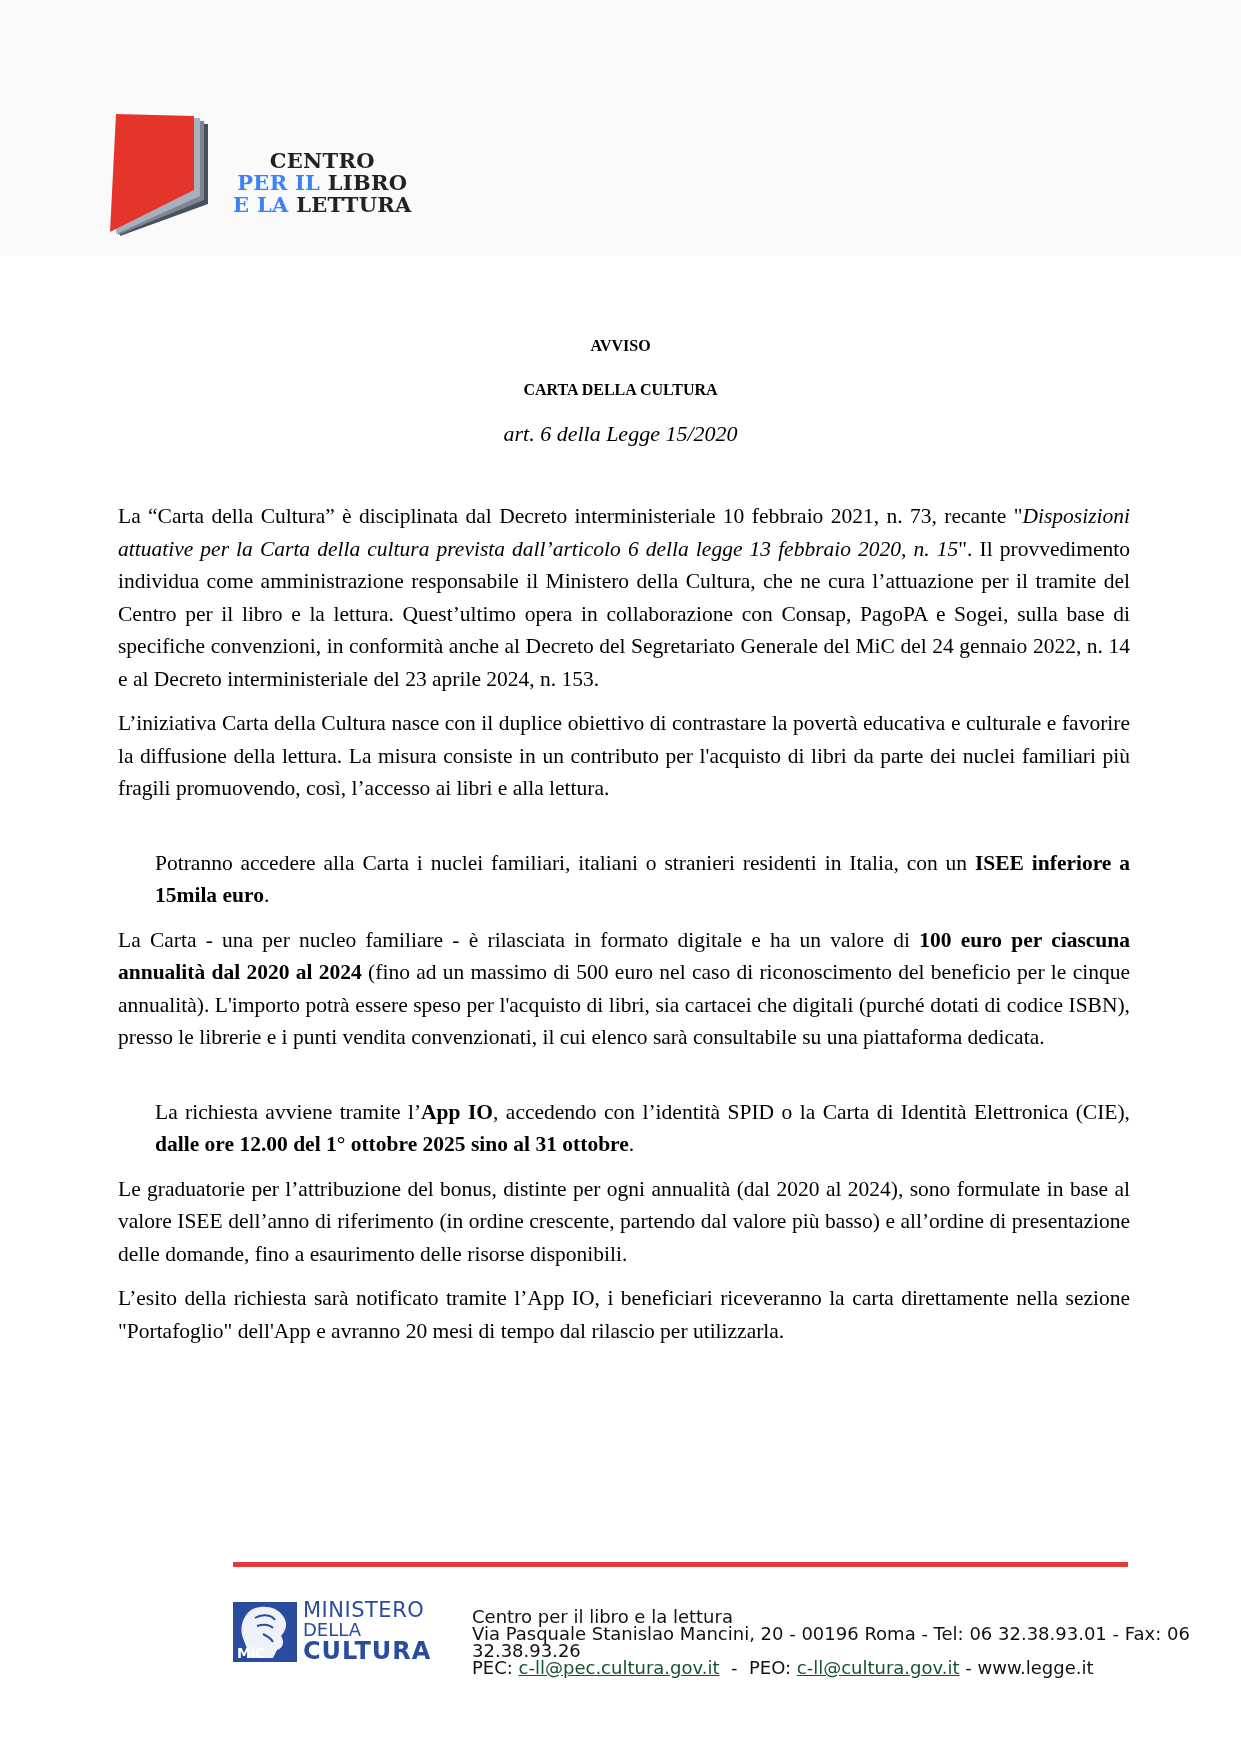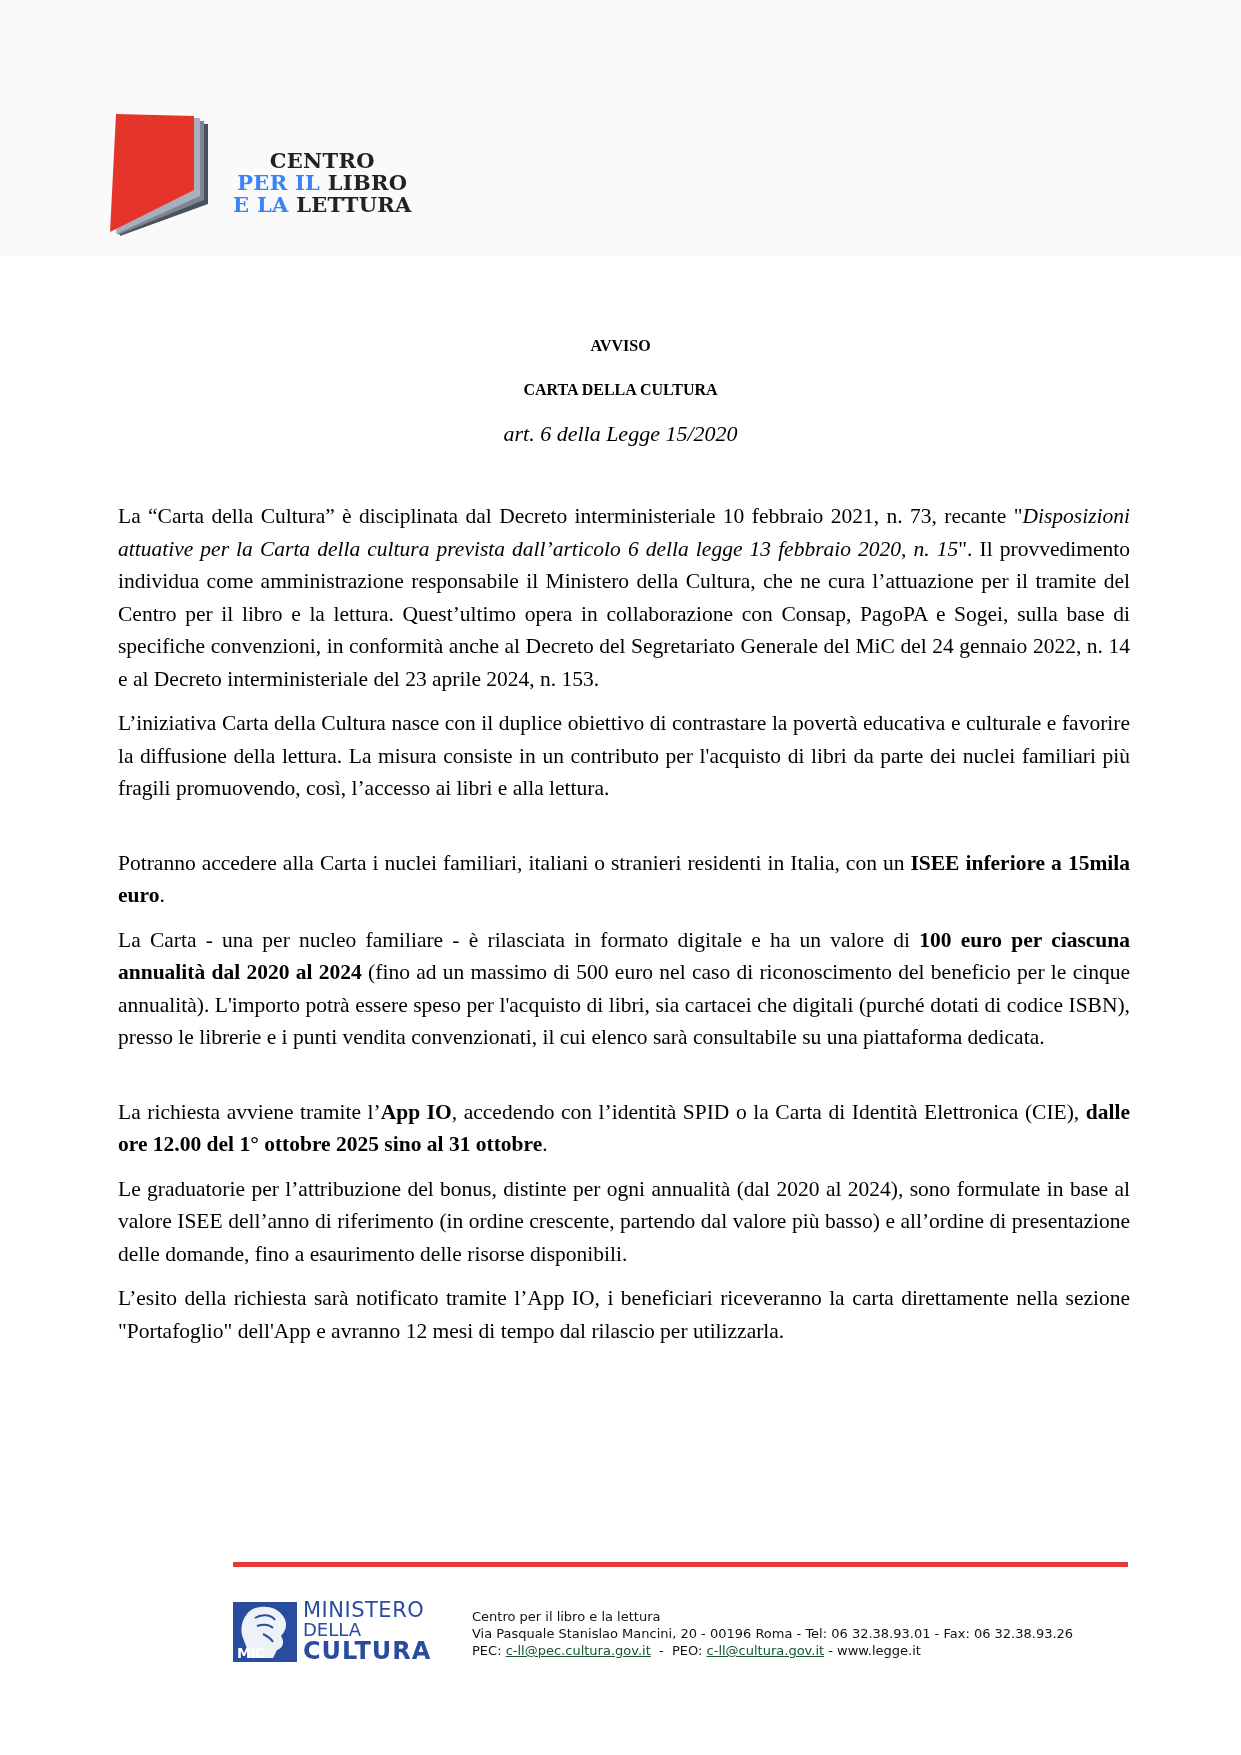--- a/index.html
+++ b/index.html
@@ -59,21 +59,21 @@
     .body-text {
       position: absolute;
       left: 118px;
       top: 500px;
       width: 1012px;
       font-size: 21.5px;
       line-height: 32.5px;
       text-align: justify;
     }
     .body-text p { margin-bottom: 12px; }
-    .body-text p.gap-before { margin-top: 42px; }
+    .body-text p.gap-before { margin-top: 42px; margin-left: 37px; }
     .body-text b { font-weight: bold; }
     .body-text i { font-style: italic; }
 
     .footer-line {
       position: absolute;
       left: 233px; top: 1562px;
       width: 895px; height: 5px;
       background: #e53a3a;
     }
     .mic-logo {
@@ -104,21 +104,21 @@
       color: #2a4c9e;
     }
     .mic-words .w1 { font-size: 21px; line-height: 22px; letter-spacing: 0.5px; }
     .mic-words .w2 { font-size: 18px; line-height: 18px; }
     .mic-words .w3 { font-size: 24px; line-height: 24px; letter-spacing: 1px; font-weight: bold; }
 
     .footer-contact {
       position: absolute;
       left: 472px; top: 1608px;
       font-family: "DejaVu Sans", sans-serif;
-      font-size: 13px;
+      font-size: 18px;
       line-height: 17px;
       color: #111;
     }
     .footer-contact a {
       color: #14532d;
       text-decoration: underline;
     }
   </style>
 </head>
 <body>
@@ -145,21 +145,21 @@
   <div class="t3">art. 6 della Legge 15/2020</div>
 </div>
 
 <div class="body-text">
   <p><span>La “Carta della Cultura” è disciplinata dal Decreto interministeriale 10 febbraio 2021, n. 73, recante "</span><i>Disposizioni attuative per la Carta della cultura prevista dall’articolo 6 della legge 13 febbraio 2020, n. 15</i><span>". Il provvedimento individua come amministrazione responsabile il Ministero della Cultura, che ne cura l’attuazione per il tramite del Centro per il libro e la lettura. Quest’ultimo opera in collaborazione con Consap, PagoPA e Sogei, sulla base di specifiche convenzioni, in conformità anche al Decreto del Segretariato Generale del MiC del 24 gennaio 2022, n. 14 e al Decreto interministeriale del 23 aprile 2024, n. 153.</span></p>
   <p>L’iniziativa Carta della Cultura nasce con il duplice obiettivo di contrastare la povertà educativa e culturale e favorire la diffusione della lettura. La misura consiste in un contributo per l'acquisto di libri da parte dei nuclei familiari più fragili promuovendo, così, l’accesso ai libri e alla lettura.</p>
   <p class="gap-before"><span>Potranno accedere alla Carta i nuclei familiari, italiani o stranieri residenti in Italia, con un </span><b>ISEE inferiore a 15mila euro</b><span>.</span></p>
   <p><span>La Carta - una per nucleo familiare - è rilasciata in formato digitale e ha un valore di </span><b>100 euro per ciascuna annualità dal 2020 al 2024</b><span> (fino ad un massimo di 500 euro nel caso di riconoscimento del beneficio per le cinque annualità). L'importo potrà essere speso per l'acquisto di libri, sia cartacei che digitali (purché dotati di codice ISBN), presso le librerie e i punti vendita convenzionati, il cui elenco sarà consultabile su una piattaforma dedicata.</span></p>
   <p class="gap-before"><span>La richiesta avviene tramite l’</span><b>App IO</b><span>, accedendo con l’identità SPID o la Carta di Identità Elettronica (CIE), </span><b>dalle ore 12.00 del 1° ottobre 2025 sino al 31 ottobre</b><span>.</span></p>
   <p>Le graduatorie per l’attribuzione del bonus, distinte per ogni annualità (dal 2020 al 2024), sono formulate in base al valore ISEE dell’anno di riferimento (in ordine crescente, partendo dal valore più basso) e all’ordine di presentazione delle domande, fino a esaurimento delle risorse disponibili.</p>
-  <p>L’esito della richiesta sarà notificato tramite l’App IO, i beneficiari riceveranno la carta direttamente nella sezione "Portafoglio" dell'App e avranno 12 mesi di tempo dal rilascio per utilizzarla.</p>
+  <p>L’esito della richiesta sarà notificato tramite l’App IO, i beneficiari riceveranno la carta direttamente nella sezione "Portafoglio" dell'App e avranno 20 mesi di tempo dal rilascio per utilizzarla.</p>
 </div>
 
 <div class="footer-line"></div>
 
 <div class="mic-logo">
   <div class="mic-box">
     <svg width="64" height="60" viewBox="0 0 64 60">
       <path d="M18,8 C28,2 44,4 50,14 C56,22 52,30 48,34 C52,40 50,46 44,48 L40,56 L14,56 C16,48 12,42 10,36 C6,26 10,14 18,8 Z" fill="#ffffff" opacity="0.92"></path>
       <path d="M22,16 C28,12 38,12 42,18 M24,24 C30,22 36,22 40,26 M30,32 C34,34 38,36 40,40" stroke="#2a4c9e" stroke-width="2" fill="none"></path>
     </svg>

